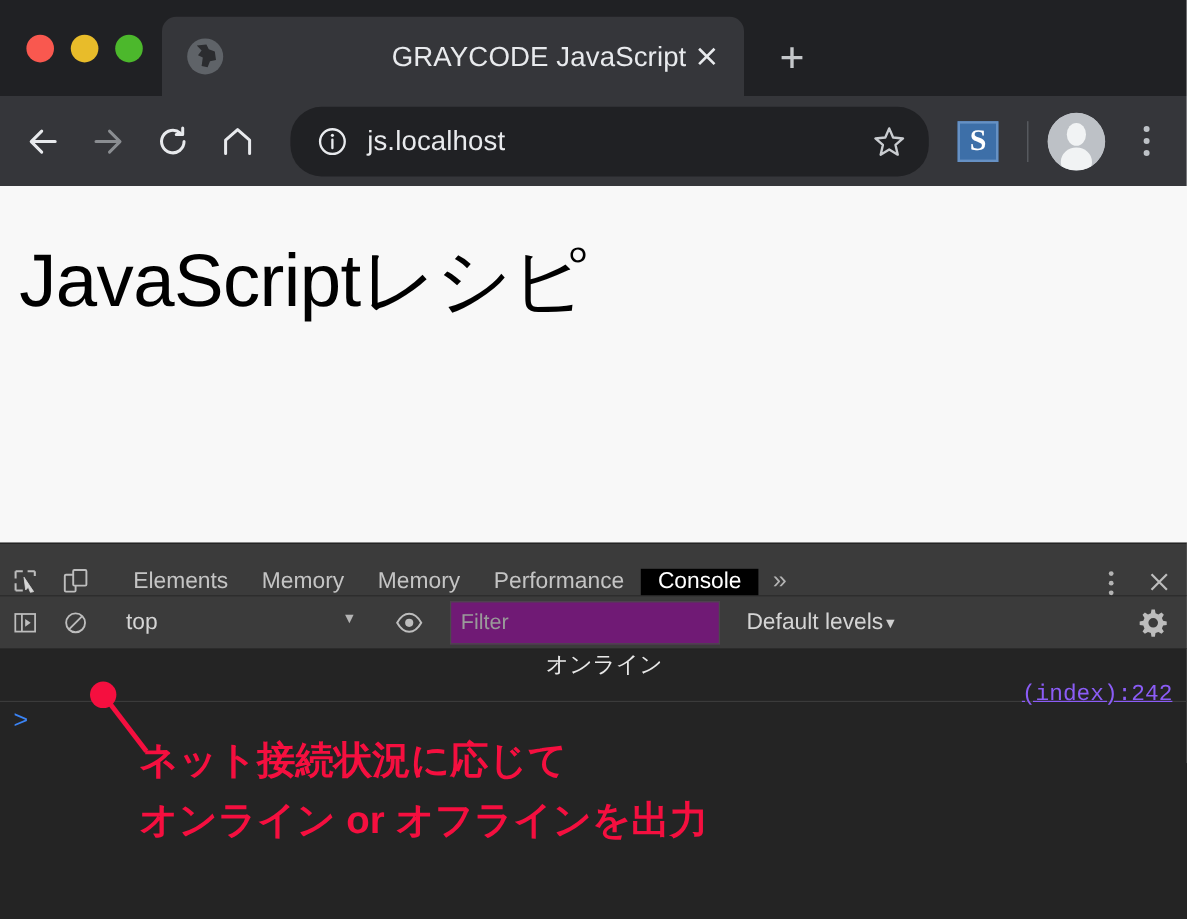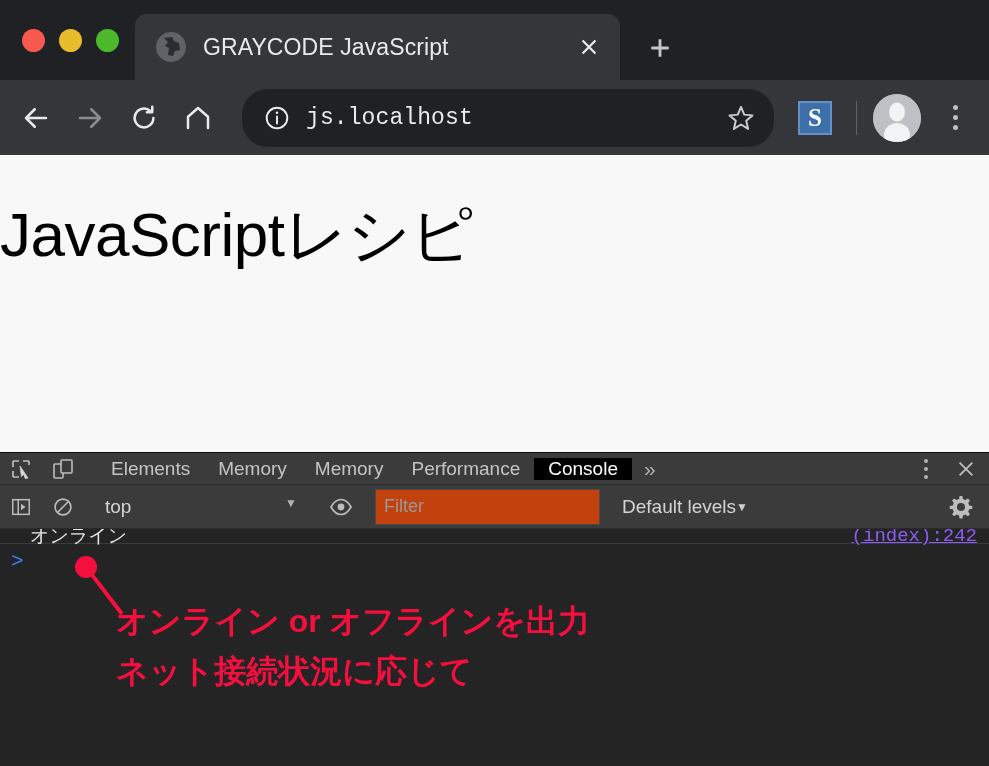--- a/index.html
+++ b/index.html
@@ -23,21 +23,21 @@
   .light.green { background: #4cb82c; }
 
   .tab {
     width: 485px; height: 66px; background: #35363a;
     border-radius: 12px 12px 0 0; display: flex; align-items: center;
     padding: 0 14px 0 20px; position: relative;
   }
   .favicon { width: 32px; height: 32px; flex: none; margin-right: 16px; }
   .tab-title {
     flex: 1; color: #e8eaed; font-size: 23px; white-space: nowrap;
-    overflow: hidden; text-overflow: ellipsis; letter-spacing: .1px;
+    overflow: hidden; text-overflow: ellipsis; letter-spacing: .1px; text-align: right;
   }
   .tab-close {
     width: 34px; height: 34px; flex: none; display: flex;
     align-items: center; justify-content: center; border-radius: 50%;
   }
   .newtab {
     width: 44px; height: 44px; margin-left: 18px; margin-bottom: 10px;
     display: flex; align-items: center; justify-content: center; border-radius: 50%;
   }
 
@@ -47,21 +47,20 @@
     padding: 0 14px 0 10px; gap: 2px; flex: none;
   }
   .navbtn {
     width: 52px; height: 52px; display: flex; align-items: center;
     justify-content: center; border-radius: 50%; flex: none;
   }
   .omnibox {
     flex: 1; height: 58px; background: #202124; border-radius: 26px;
     display: flex; align-items: center; padding: 0 18px 0 22px;
     margin: 0 14px 0 16px;
-    font-family: Liberation Mono, monospace;
   }
   .omni-info { width: 26px; height: 26px; flex: none; margin-right: 16px; }
   .omni-url { flex: 1; color: #e8eaed; font-size: 23px; letter-spacing: .1px; }
   .omni-star { width: 30px; height: 30px; flex: none; }
   .ext-icon {
     width: 34px; height: 34px; flex: none; margin: 0 8px;
     background: #3d6fa8; display: flex; align-items: center; justify-content: center;
     color: #fff; font-size: 25px; font-weight: bold; font-family: "Liberation Serif", serif;
     border: 2px solid #6691c4;
   }
@@ -72,28 +71,28 @@
     overflow: hidden; margin-right: 6px;
   }
   .menu-dots { width: 40px; height: 48px; display: flex; flex-direction: column;
     align-items: center; justify-content: center; gap: 5px; flex: none; margin-left: 6px; }
   .menu-dots span { width: 5px; height: 5px; border-radius: 50%; background: #bdc1c6; }
 
   
   .page { flex: 1; background: #f8f8f8; position: relative; overflow: hidden; }
   .page h1 {
     font-size: 62px; font-weight: normal; color: #000;
-    padding: 44px 0 0 0; letter-spacing: -0.5px; line-height: 1.15;
+    padding: 44px 0 0 16px; letter-spacing: -0.5px; line-height: 1.15;
   }
 
   
   .devtools { height: 314px; background: #242424; display: flex; flex-direction: column; flex: none;
     border-top: 1px solid #0f0f0f; }
   .dt-tabbar {
-    height: 32px; background: #3b3b3b; display: flex; align-items: center; flex: none;
+    height: 44px; background: #3b3b3b; display: flex; align-items: flex-end; flex: none;
     border-bottom: 1px solid #2b2b2b;
   }
   .dt-iconbtn { width: 42px; display: flex; align-items: center; justify-content: center; flex: none; }
   .dt-sep { width: 1px; background: #5a5a5a; margin: 11px 6px; flex: none; }
   .dt-tab {
     display: flex; align-items: center; padding: 0 14px; color: #c4c4c4;
     font-size: 19px; white-space: nowrap;
   }
   .dt-tab.active { background: #000; color: #fff; }
   .dt-more { display: flex; align-items: center; padding: 0 12px; color: #b4b4b4; font-size: 21px; }
@@ -106,33 +105,34 @@
   .dt-filterbar {
     height: 44px; background: #3b3b3b; display: flex; align-items: center; flex: none;
     border-bottom: 1px solid #2b2b2b;
   }
   .ctx-select {
     display: flex; align-items: flex-start; width: 210px; color: #d4d4d4; font-size: 19px;
     padding-left: 8px;
   }
   .ctx-select .caret { margin-left: auto; font-size: 12px; color: #b4b4b4; padding-right: 10px; }
   .filter-input {
-    width: 225px; height: 36px; background: #c2410c; border: 1px solid #4a4a4a;
+    width: 225px; height: 36px; background: #701a75; border: 1px solid #4a4a4a;
     color: #cfcfcf; font-size: 18px; padding: 0 8px; font-family: "Liberation Sans", sans-serif;
     outline: none;
   }
   .filter-input::placeholder { color: #9a9a9a; }
   .levels { color: #d4d4d4; font-size: 19px; margin-left: 22px; display: flex;
     align-items: center; gap: 0; }
   .levels .caret { font-size: 12px; color: #cfcfcf; }
 
   .dt-console { flex: 1; background: #242424; position: relative; overflow: hidden; }
   .log-row {
-    height: 15px; display: flex; align-items: center; padding: 0 12px 0 30px;
+    height: 44px; display: flex; align-items: center; padding: 0 12px 0 30px;
     border-bottom: 1px solid #3b3b3b;
+    flex-direction: column;
   }
   .log-msg { color: #e8e8e8; font-size: 19px; }
   .log-src {
     margin-left: auto; color: #8b5cf6; font-size: 19px;
     font-family: "Liberation Mono", monospace; text-decoration: underline;
   }
   .prompt-row { height: 34px; display: flex; align-items: center; padding-left: 11px; }
   .prompt-caret { color: #3b84f5; font-size: 21px; font-family: "Liberation Mono", monospace; }
 
   .annotation {
@@ -334,19 +334,19 @@
       </div>
 
       <svg class="annotation" viewBox="0 0 989 314">
         <circle cx="86" cy="578" r="0" fill="#f50f3f"></circle>
         <g transform="translate(0,-540)">
           <line x1="86" y1="578" x2="122" y2="625" stroke="#f50f3f" stroke-width="4"></line>
           <circle cx="86" cy="578" r="11" fill="#f50f3f"></circle>
         </g>
       </svg>
       <div class="anno-text">
+        <div>ネット接続状況に応じて</div>
         <div>オンライン or オフラインを出力</div>
-        <div>ネット接続状況に応じて</div>
       </div>
     </div>
 
   </div>
 </div>
 
 </body></html>

